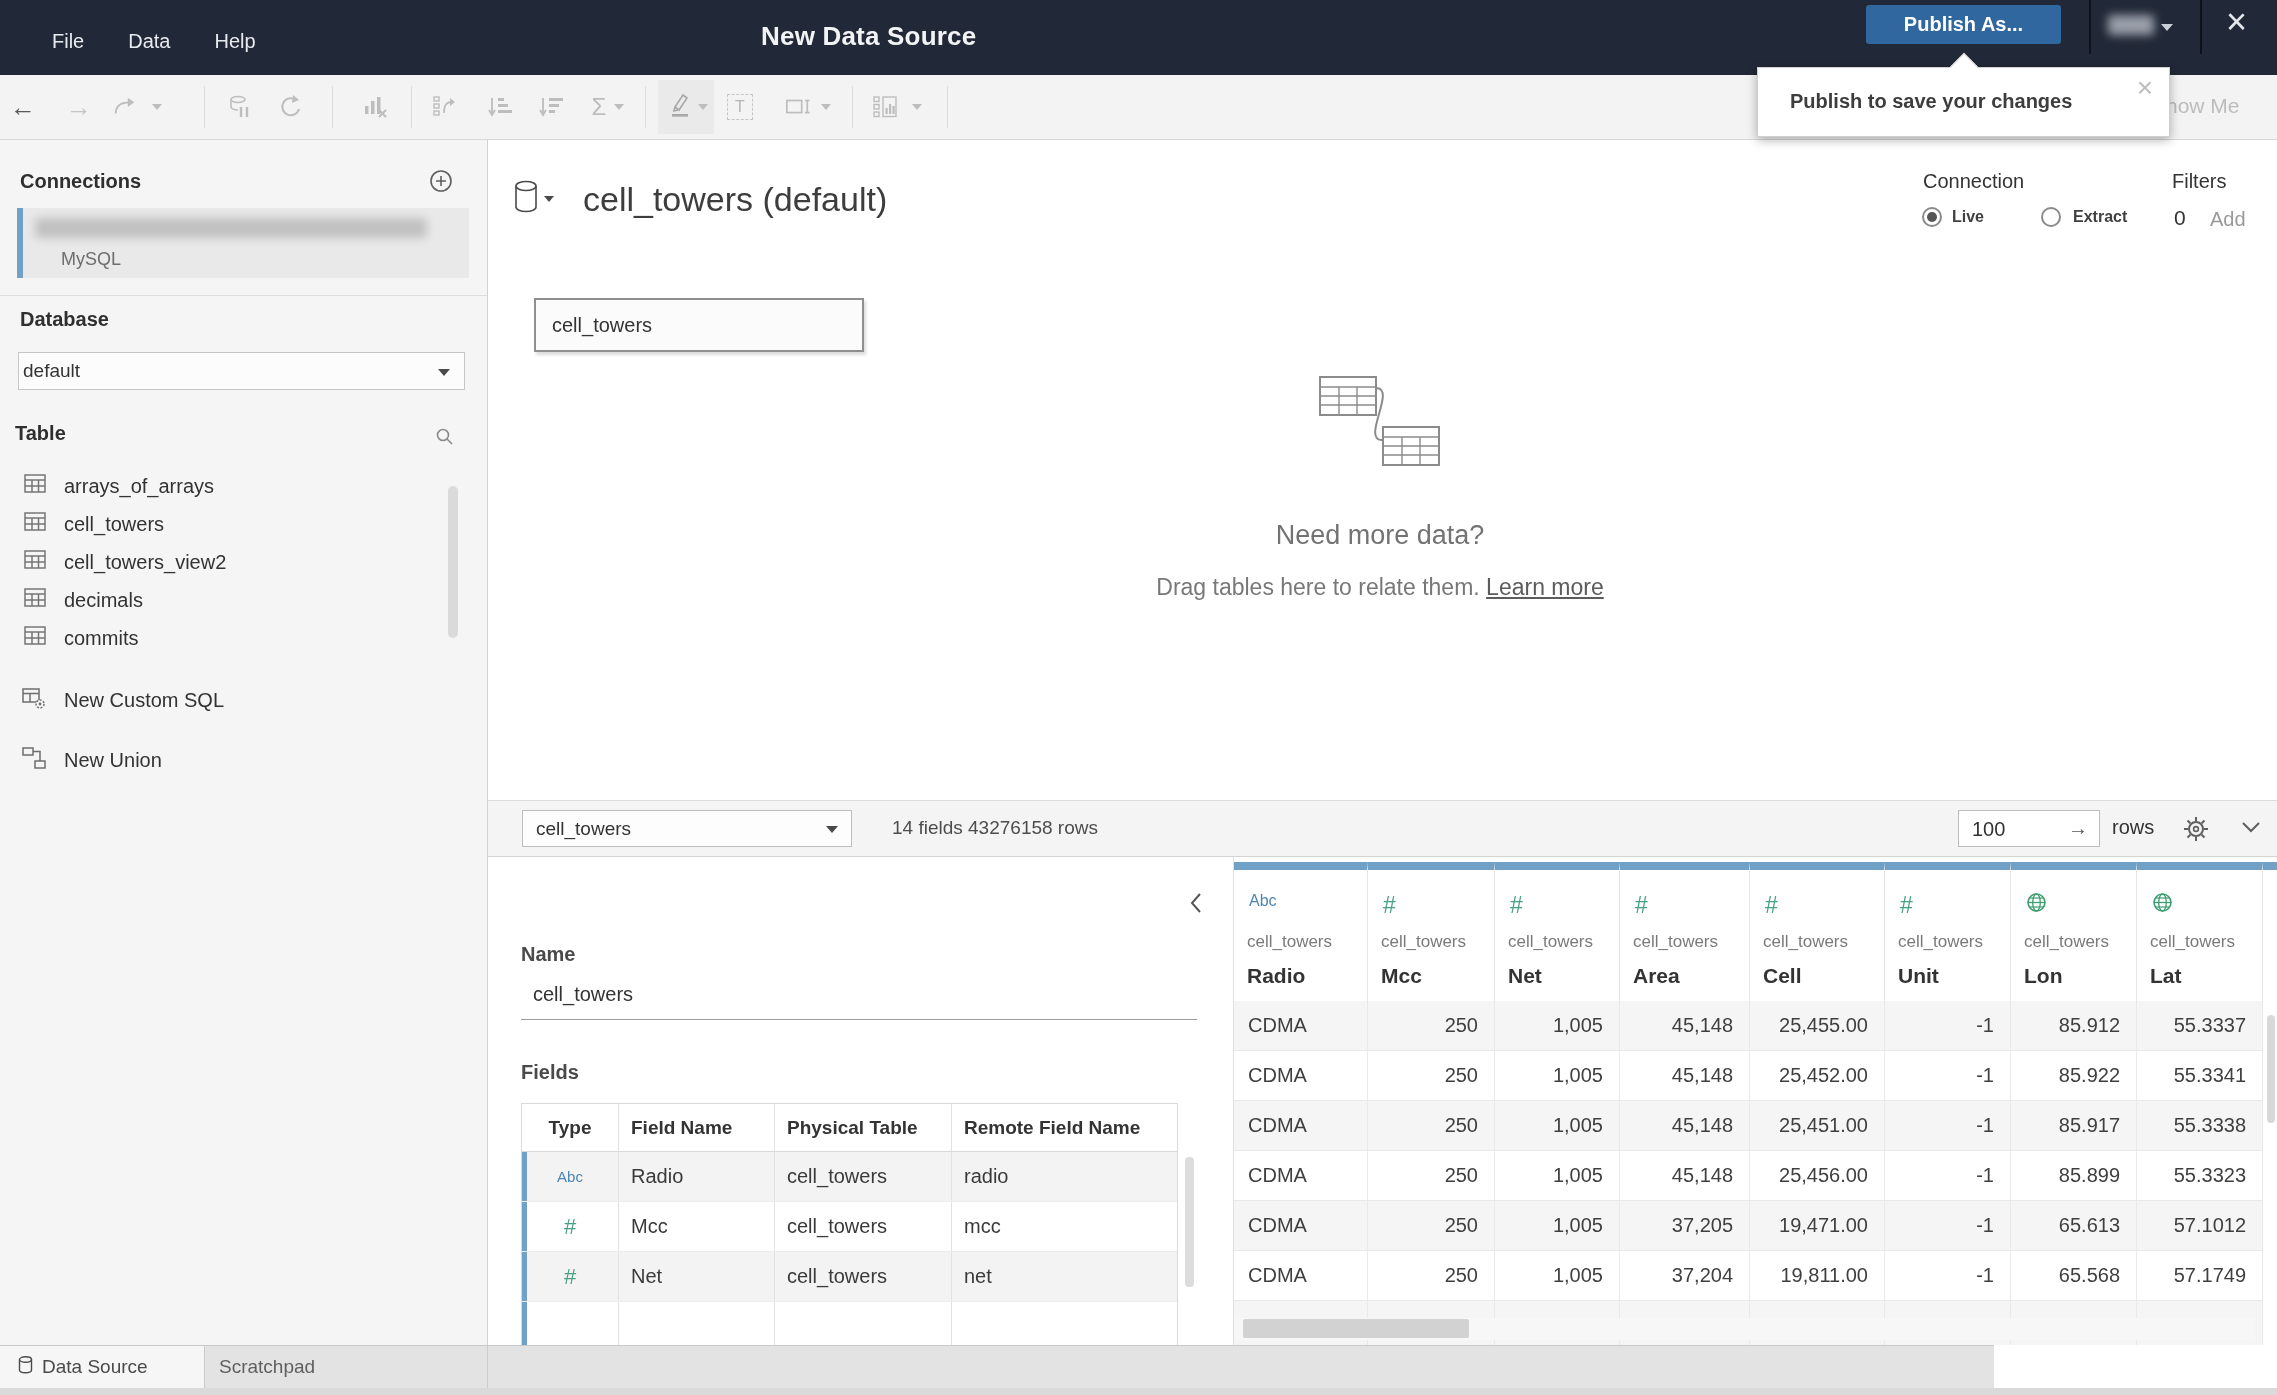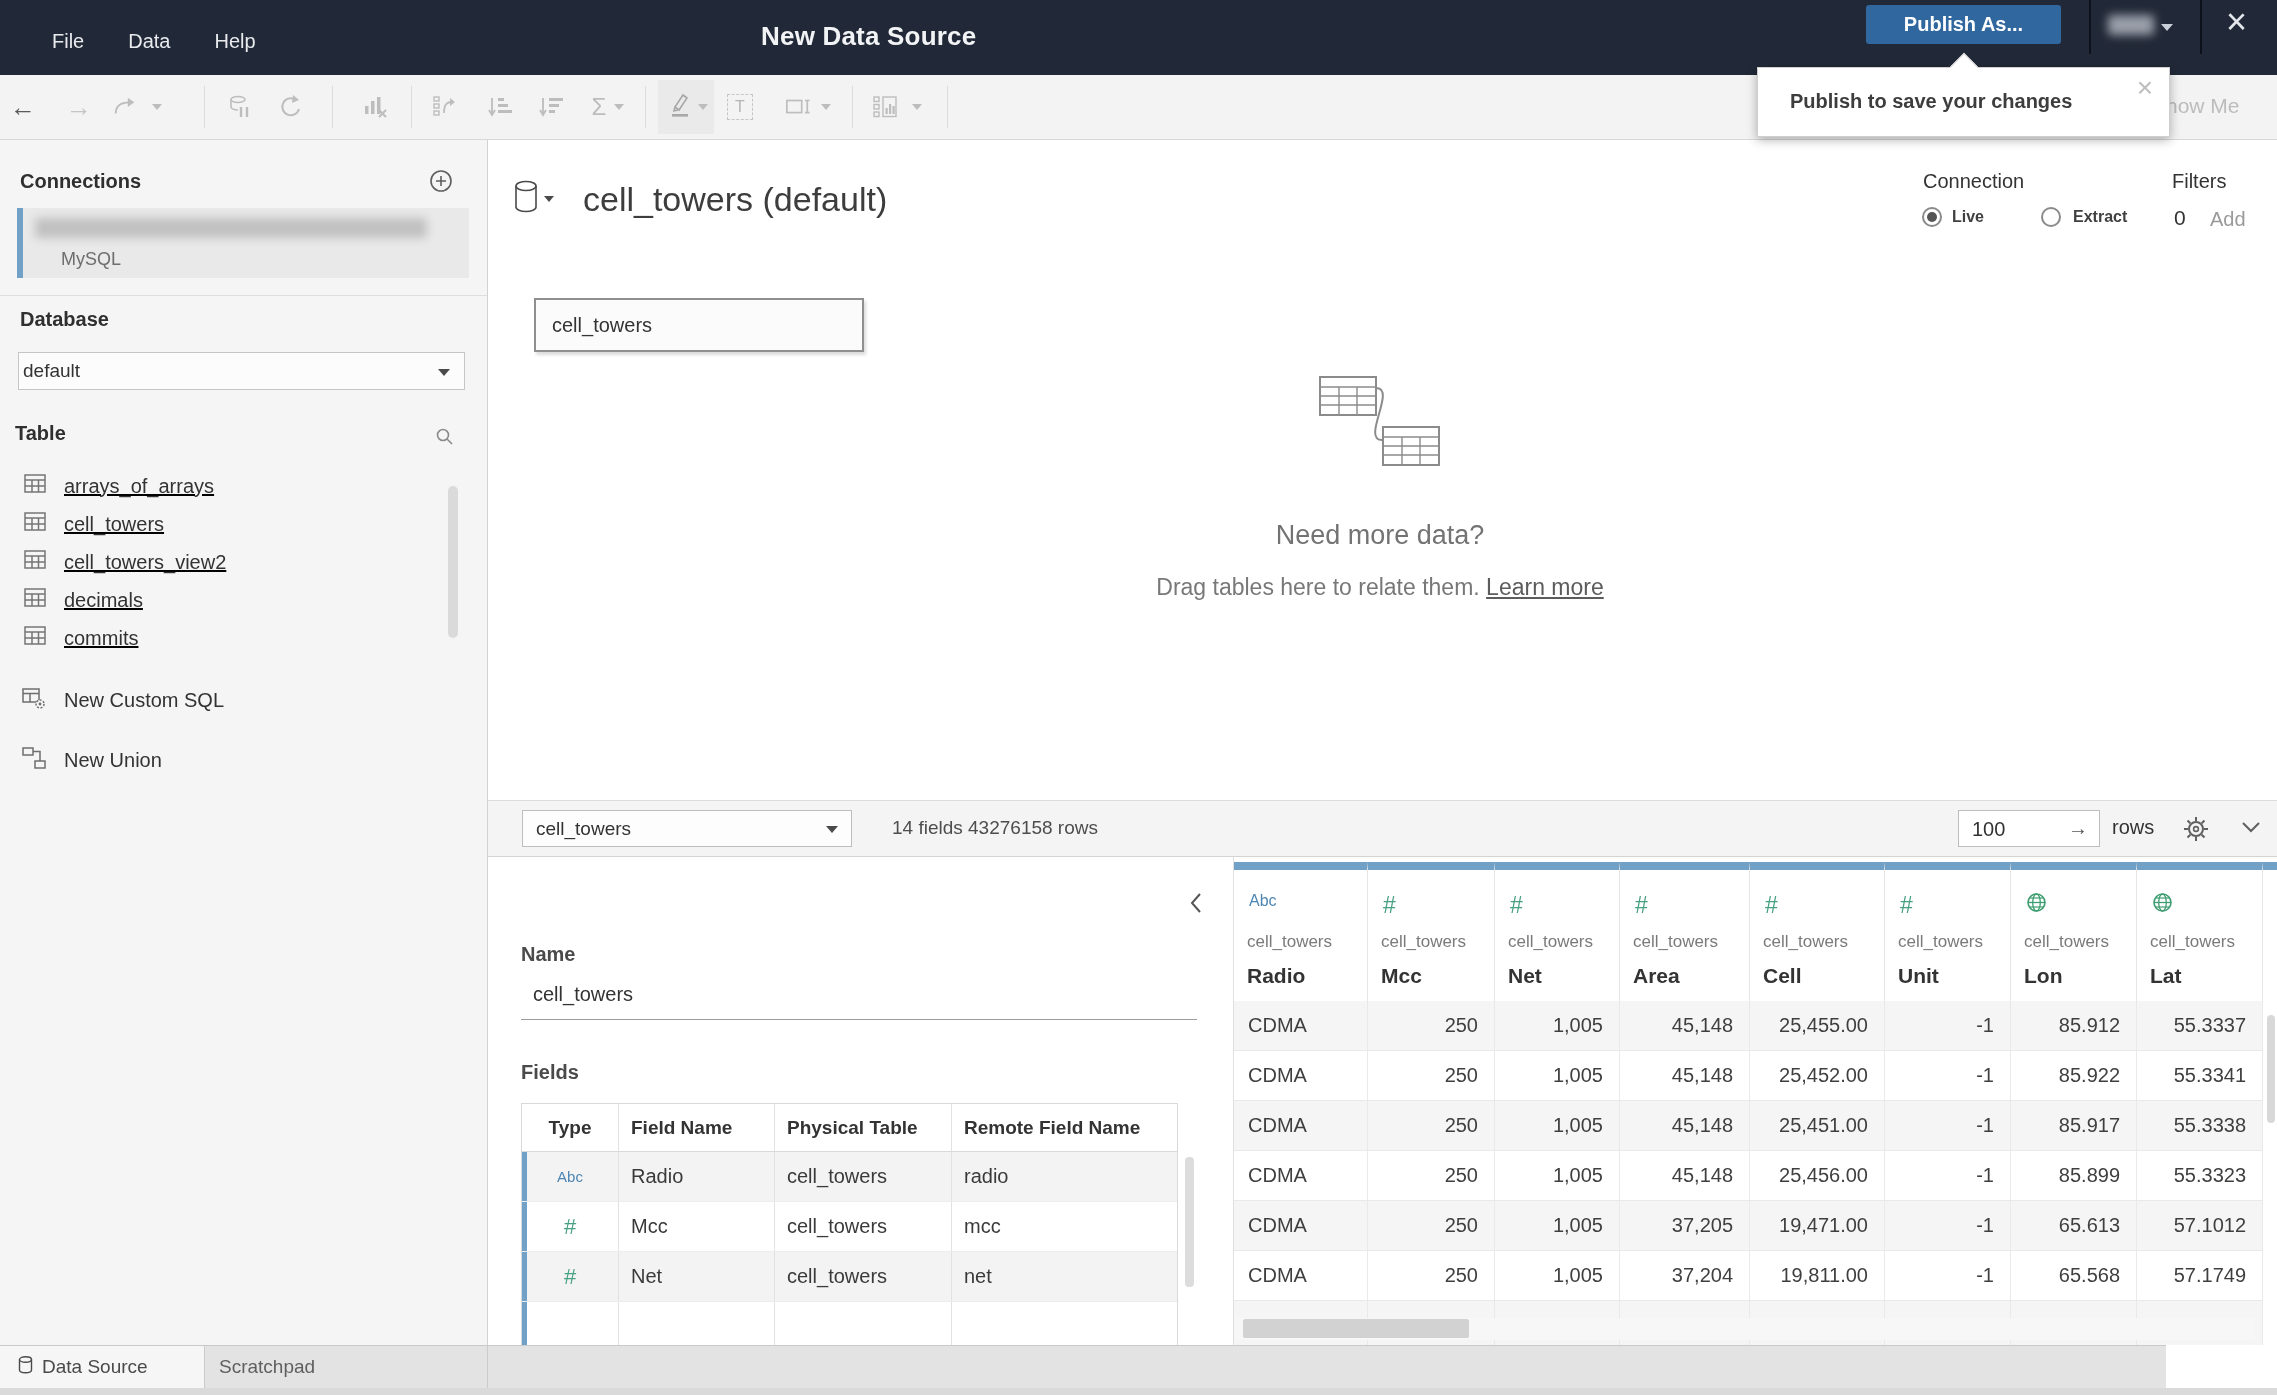--- a/index.html
+++ b/index.html
@@ -33,21 +33,21 @@
   #sidebar { position:absolute; left:0; top:140px; width:488px; height:1205px; background:#f5f5f5; border-right:1px solid #d2d2d2; }
   .sb-title { position:absolute; font-size:20px; font-weight:bold; color:#2f2f2f; }
   .conn-item { position:absolute; left:17px; top:68px; width:452px; height:70px; background:#e9e9e9; border-left:6px solid #71a1c6; }
   .conn-blur { position:absolute; left:12px; top:10px; width:392px; height:20px; background:#a6a6a6; border-radius:3px; filter:blur(5px); opacity:.6; }
   .conn-type { position:absolute; left:38px; top:41px; font-size:18px; color:#6e6e6e; }
   .sb-divider { position:absolute; left:0; top:155px; width:487px; height:1px; background:#dedede; }
   .db-select { position:absolute; left:18px; top:212px; width:447px; height:38px; background:#fcfcfc; border:1px solid #c6c6c6; display:flex; align-items:center; }
   .db-select .val { margin-left:4px; font-size:19px; color:#333; }
   .sel-caret { position:absolute; right:14px; top:16px; width:0; height:0; border-left:6px solid transparent; border-right:6px solid transparent; border-top:7px solid #4a4a4a; }
   .tbl-list { position:absolute; left:0; top:327px; width:470px; }
-  .tbl-item { height:38px; display:flex; align-items:center; padding-left:23px;text-decoration:underline; }
+  .tbl-item { height:38px; display:flex; align-items:center; padding-left:23px; }
   .tbl-item .lbl { margin-left:17px; font-size:20px; color:#333; }
   .sb-scroll { position:absolute; left:448px; top:346px; width:10px; height:152px; background:#dadada; border-radius:5px; }
   .sb-action { position:absolute; left:0; width:470px; height:38px; display:flex; align-items:center; padding-left:21px; }
   .sb-action .lbl { margin-left:17px; font-size:20px; color:#333; }
 
   
   #canvas { position:absolute; left:488px; top:140px; width:1789px; height:660px; background:#fff; }
   .ds-title { position:absolute; left:95px; top:40px; font-size:34px; color:#3d3d3d; }
   .hdr-lbl { position:absolute; font-size:20px; color:#333; }
   .radio { position:absolute; width:20px; height:20px; border:2px solid #8a8a8a; border-radius:50%; background:#fff; }
@@ -106,21 +106,21 @@
   .grows { position:absolute; left:0; top:144px; }
   .grow { display:flex; height:50px; border-bottom:1px solid #e9e9e9; }
   .grow.alt { background:#f5f5f5; }
   .gc { font-size:20px; color:#3f3f3f; display:flex; align-items:center; justify-content:flex-end; padding-right:16px; border-right:1px solid #e9e9e9; }
   .gc.left { justify-content:flex-start; padding-left:14px; padding-right:0; }
   .hscroll-track { position:absolute; left:1px; top:461px; width:1020px; height:22px; background:#f7f7f7; }
   .hscroll-thumb { position:absolute; left:8px; top:1px; width:226px; height:19px; background:#d2d2d2; border-radius:2px; }
   .vscroll-thumb { position:absolute; right:2px; top:158px; width:8px; height:108px; background:#d8d8d8; border-radius:4px; }
 
   
-  #statusbar { position:absolute; left:0; top:1345px; width:2166px; height:43px; background:#e3e3e3; border-top:1px solid #c9c9c9; }
+  #statusbar { position:absolute; left:0; top:1345px; width:1994px; height:43px; background:#e3e3e3; border-top:1px solid #c9c9c9; }
   .tab { position:absolute; top:0; height:42px; display:flex; align-items:center; border-right:1px solid #cbcbcb; }
   .tab.active { background:#f6f6f6; }
   .tab .lbl { font-size:19px; color:#4a4a4a; }
   #bottomstrip { position:absolute; left:0; top:1388px; width:2277px; height:7px; background:#dadada; }
 
   
   #tooltip { position:absolute; left:1757px; top:67px; width:413px; height:70px; background:#fff; border:1px solid #cfcfcf; box-shadow:0 3px 10px rgba(0,0,0,.3); z-index:100; }
   .tt-caret { position:absolute; left:196px; top:-11px; width:20px; height:20px; background:#fff; border-left:1px solid #cfcfcf; border-top:1px solid #cfcfcf; transform:rotate(45deg); }
   .tt-text { position:absolute; left:32px; top:22px; font-size:20px; font-weight:bold; color:#3d3d3d; }
   .tt-close { position:absolute; right:16px; top:4px; font-size:28px; color:#bdbdbd; }

